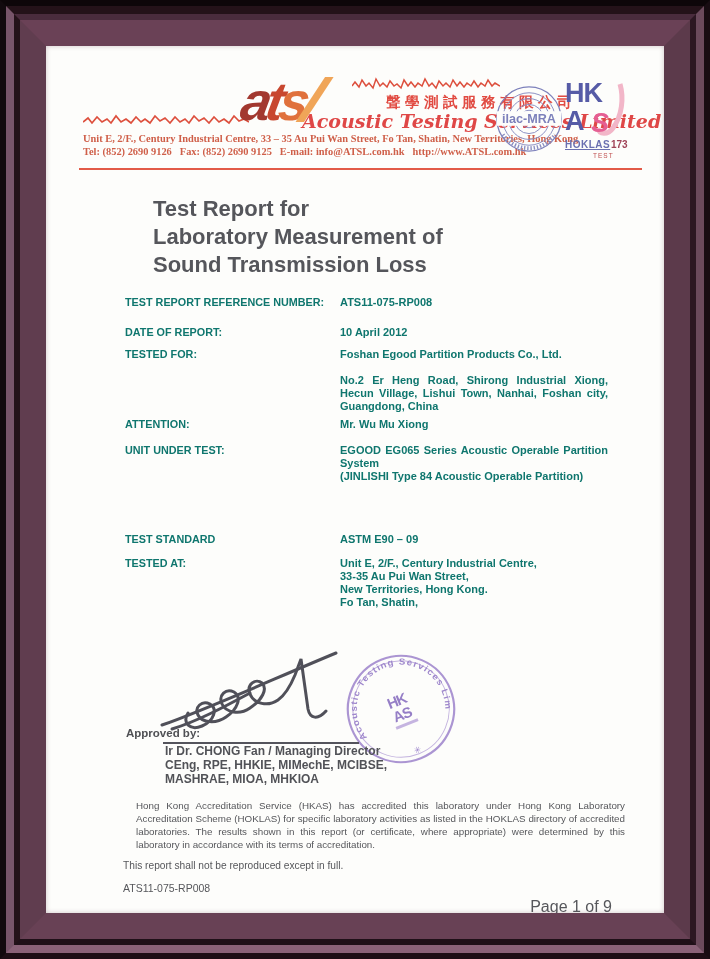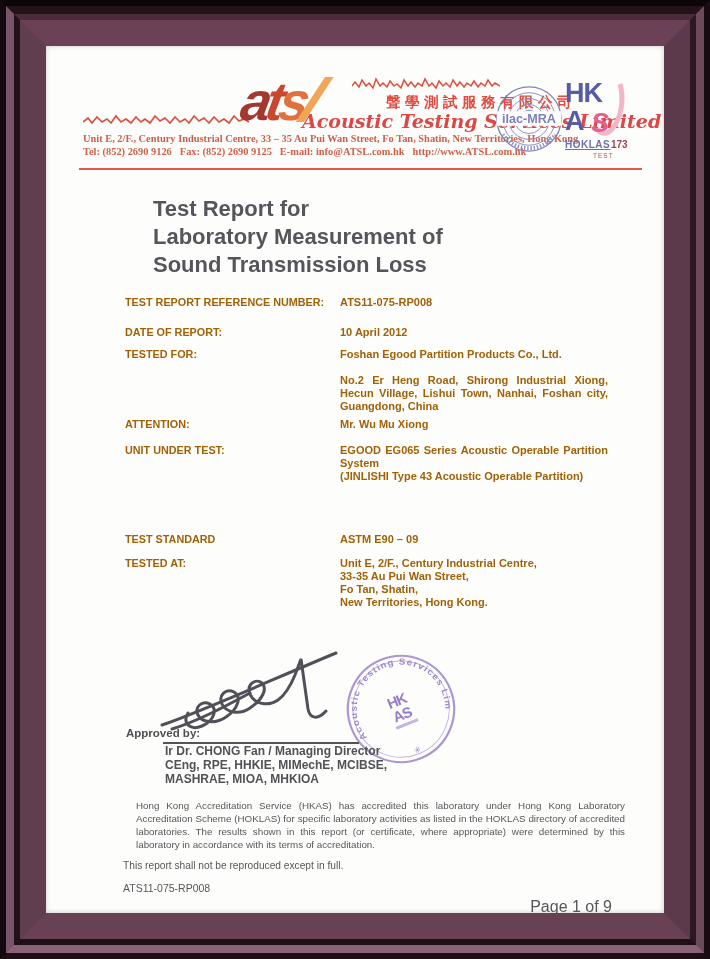--- a/index.html
+++ b/index.html
@@ -25,21 +25,21 @@
   .script{left:256px;top:64px;font-family:"DejaVu Serif",serif;font-style:italic;font-weight:bold;
           font-size:19px;color:#df4746;white-space:nowrap;}
   .addr1{left:37px;top:87px;width:565px;font-family:"Liberation Serif",serif;font-weight:bold;
          font-size:10.4px;color:#cf5f49;white-space:nowrap;}
   .addr2{left:37px;top:100px;font-family:"Liberation Serif",serif;font-weight:bold;
          font-size:10.4px;color:#cf5f49;display:flex;gap:8px;white-space:nowrap;}
   .rule{left:33px;top:122px;width:563px;height:2px;background:#e25a47;}
   
   .title{left:94px;top:149px;font-size:22px;line-height:28px;font-weight:bold;color:#55565b;margin-left:13px;}
   
-  .row{position:absolute;left:79px;display:flex;color:#a16207;justify-content:space-between;}
+  .row{position:absolute;left:79px;display:flex;color:#0f766e;justify-content:space-between;}
   .lab{flex:0 0 215px;font-size:10.8px;font-weight:bold;white-space:nowrap;line-height:13px;}
   .val{width:268px;font-size:11px;font-weight:bold;line-height:13px;}
   .just{text-align:justify;}
   .line{white-space:nowrap;}
   
   .approved{left:80px;top:681px;font-size:11.5px;font-weight:bold;color:#4f5054;}
   .sigline{left:117px;top:696px;width:196px;height:2px;background:#54545c;}
   .names{left:119px;top:699px;font-size:12px;font-weight:bold;line-height:13.8px;color:#515257;}
   
   .fpara{left:77px;top:753px;width:489px;font-size:9.8px;line-height:13.1px;color:#56575b;text-align:justify;margin-left:13px;}
@@ -138,36 +138,36 @@
       <div class="row" style="top:372px">
         <div class="lab">ATTENTION:</div>
         <div class="val">
                     <div class="line">Mr. Wu Mu Xiong</div>
                   </div>
       </div>
       <div class="row" style="top:398px">
         <div class="lab">UNIT UNDER TEST:</div>
         <div class="val">
           <div class="just">EGOOD EG065 Series Acoustic Operable Partition System</div>
-          <div class="just">(JINLISHI Type 43 Acoustic Operable Partition)</div>
+          <div class="just">(JINLISHI Type 84 Acoustic Operable Partition)</div>
         </div>
       </div>
       <div class="row" style="top:487px">
         <div class="lab">TEST STANDARD</div>
         <div class="val">
                     <div class="line">ASTM E90 – 09</div>
                   </div>
       </div>
       <div class="row" style="top:511px">
         <div class="lab">TESTED AT:</div>
         <div class="val">
           <div class="line">Unit E, 2/F., Century Industrial Centre,</div>
           <div class="line">33-35 Au Pui Wan Street,</div>
+          <div class="line">New Territories, Hong Kong.</div>
           <div class="line">Fo Tan, Shatin,</div>
-          <div class="line">New Territories, Hong Kong.</div>
         </div>
       </div>
     </div>
 
     <div>
 
       <svg class="abs" style="left:112px;top:601px" width="205" height="95" viewBox="0 0 205 95">
         <g fill="none" stroke="#42424c" stroke-width="3" stroke-linecap="round" opacity="0.92">
           <path d="M4,78 C45,64 120,30 178,6"></path>
           <path d="M14,82 C40,74 66,60 92,46"></path>

